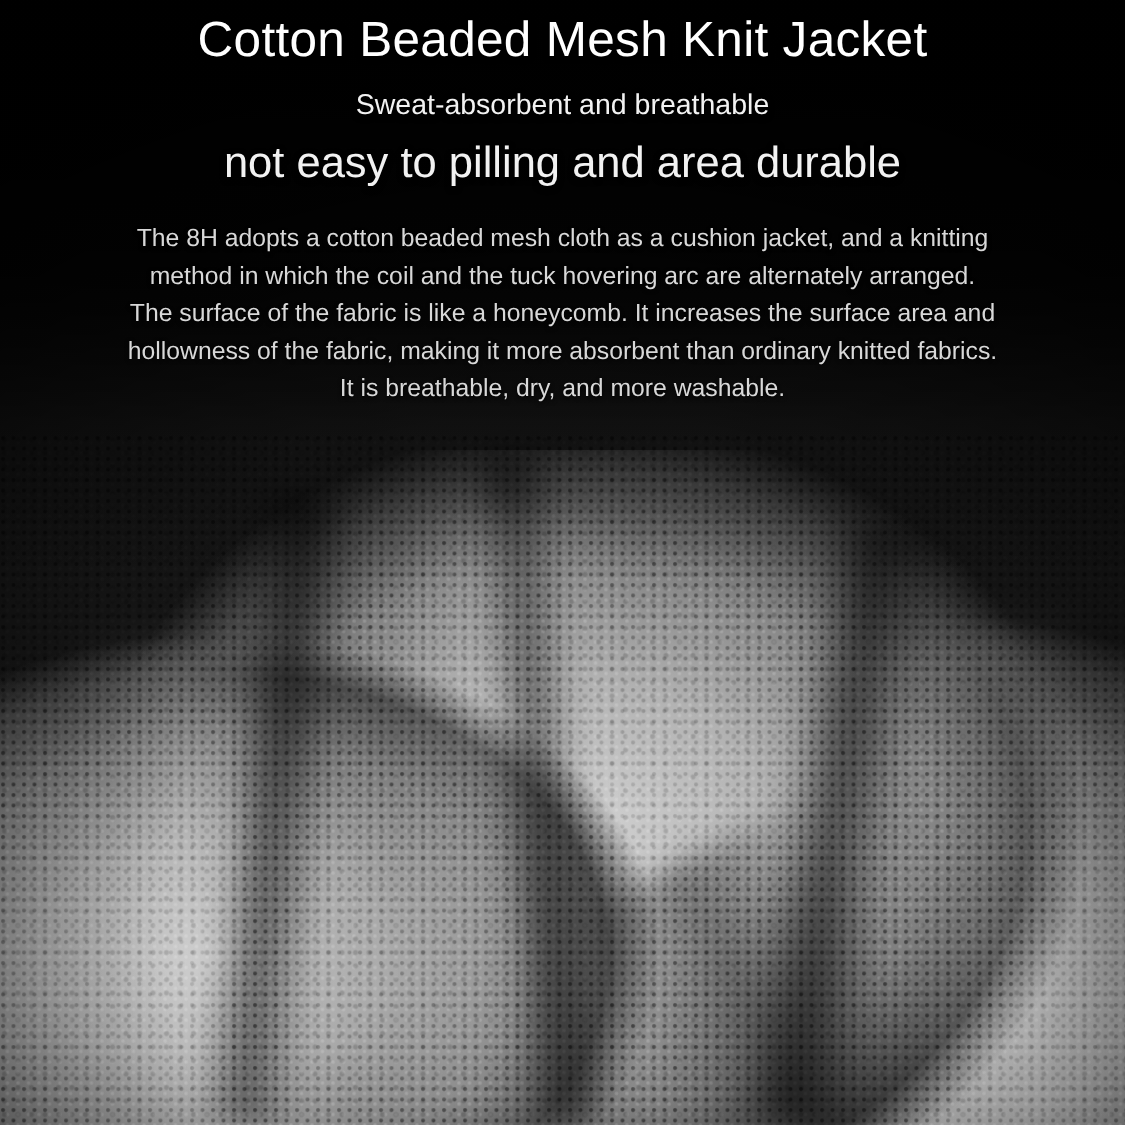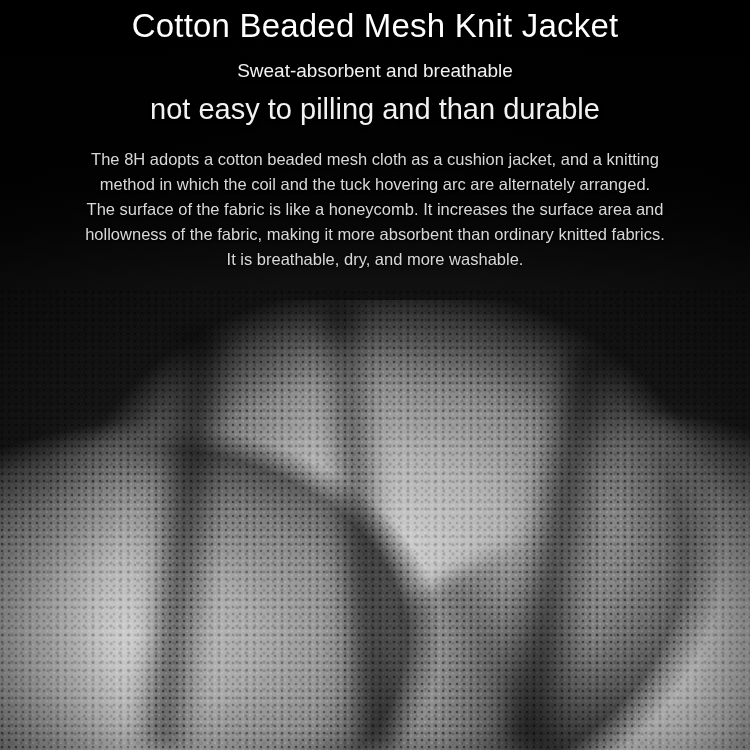--- a/index.html
+++ b/index.html
@@ -162,17 +162,17 @@
     <div class="ridge r2"></div>
     <div class="ridge r3"></div>
     <div class="knit"></div>
     <div class="knit2"></div>
     <div class="vignette"></div>
   </div>
 
   <div class="text-block">
     <h1 class="headline">Cotton Beaded Mesh Knit Jacket</h1>
     <p class="subline">Sweat-absorbent and breathable</p>
-    <p class="subline2">not easy to pilling and than durable</p>
+    <p class="subline2">not easy to pilling and area durable</p>
     <p class="body-copy">The 8H adopts a cotton beaded mesh cloth as a cushion jacket, and a knitting method in which the coil and the tuck hovering arc are alternately arranged. The surface of the fabric is like a honeycomb. It increases the surface area and hollowness of the fabric, making it more absorbent than ordinary knitted fabrics. It is breathable, dry, and more washable.</p>
   </div>
 
 </div>
 
 </body></html>

